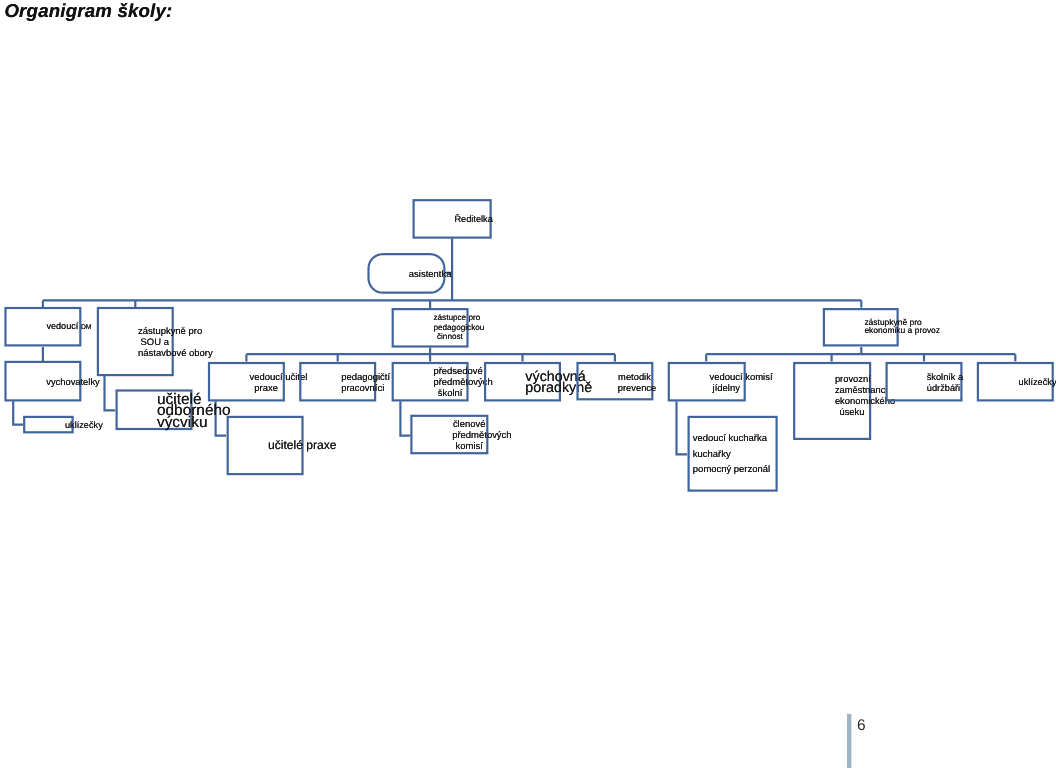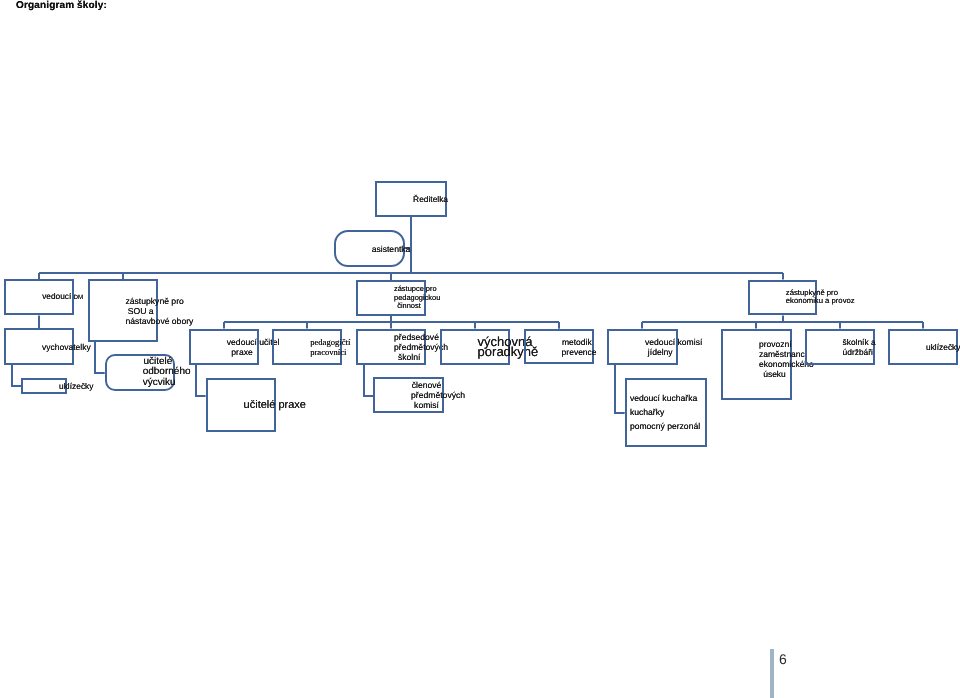--- a/index.html
+++ b/index.html
@@ -11,22 +11,22 @@
     color:#222222;
     overflow:hidden;
     position:relative;
     -webkit-font-smoothing:antialiased;
     text-rendering:geometricPrecision;
   }
   #page { position:absolute; left:0; top:0; width:960px; height:698px;
     
     transform:translateZ(0); will-change:transform; backface-visibility:hidden; }
   .title {
-    position:absolute; left:16px; top:-0.5px;
-    font-size:10px; font-weight:bold; 
+    position:absolute; left:4px; top:-0.5px;
+    font-size:17px; font-weight:bold; font-style:italic;
     color:#121212; letter-spacing:0.15px; text-shadow:0 0 0.45px #121212;
   }
   svg.lines { position:absolute; left:0; top:0; width:960px; height:698px; pointer-events:none; }
   .node {
     position:absolute;
     box-sizing:border-box;
     border:2px solid #41659b;
     background:transparent;
     display:flex; align-items:center; justify-content:center;
     text-align:center;
@@ -91,27 +91,27 @@
       <div class="node" style="left: 87.5px; top: 279.3px; width: 70.3px; height: 62.6px; font-size: 8.6px; line-height: 10px;"><span class="t">zástupkyně pro
 SOU a
 nástavbové obory</span></div>
       <div class="node" style="left: 356px; top: 280px; width: 70px; height: 36px; font-size: 7.45px; line-height: 8.9px;"><span class="t">zástupce pro
 pedagogickou
 činnost</span></div>
       <div class="node" style="left: 747.8px; top: 279.6px; width: 69.6px; height: 35.8px; font-size: 7.7px; line-height: 8.8px;"><span class="t">zástupkyně pro
 ekonomiku a provoz</span></div>
       <div class="node" style="left: 4px; top: 328.4px; width: 70.4px; height: 36.3px; font-size: 8.5px; line-height: 10px;"><span class="t">vychovatelky</span></div>
       <div class="node" style="left: 21px; top: 377.5px; width: 45.5px; height: 16.3px; font-size: 8.4px; line-height: 10px;"><span class="t">uklízečky</span></div>
-      <div class="node" style="left: 104.7px; top: 354.3px; width: 70.4px; height: 36.7px; font-size: 10px; line-height: 10.5px; border-radius: 10px;"><span class="t">učitelé
+      <div class="node" style="left: 104.7px; top: 354.3px; width: 70.4px; height: 36.7px; font-size: 14px; line-height: 10.5px;"><span class="t">učitelé
 odborného
 výcviku</span></div>
       <div class="node" style="left: 188.8px; top: 328.6px; width: 70.4px; height: 36.2px; font-size: 8.6px; line-height: 10px;"><span class="t">vedoucí učitel
 praxe</span></div>
       <div class="node" style="left: 205.6px; top: 377.7px; width: 70.8px; height: 54px; font-size: 11px; line-height: 10px; justify-content: flex-end;"><span class="t">učitelé praxe</span></div>
-      <div class="node" style="left: 272.2px; top: 328.6px; width: 70px; height: 36.2px; font-size: 8.6px; line-height: 10px; font-family: Liberation Serif, serif;"><span class="t">pedagogičtí
+      <div class="node" style="left: 272.2px; top: 328.6px; width: 70px; height: 36.2px; font-size: 8.6px; line-height: 10px;"><span class="t">pedagogičtí
 pracovníci</span></div>
       <div class="node" style="left: 356px; top: 328.6px; width: 70.4px; height: 36.2px; font-size: 8.6px; line-height: 10px;"><span class="t">předsedové
 předmětových
 školní</span></div>
       <div class="node" style="left: 373.1px; top: 377.3px; width: 70.9px; height: 36px; font-size: 8.6px; line-height: 10px;"><span class="t">členové
 předmětových
 komisí</span></div>
       <div class="node" style="left: 439.6px; top: 328.6px; width: 70.4px; height: 36.2px; font-size: 13px; line-height: 10px;"><span class="t">výchovná
 poradkyně</span></div>
       <div class="node" style="left: 523.6px; top: 328.7px; width: 70.4px; height: 35.8px; font-size: 8.5px; line-height: 10px;"><span class="t">metodik

